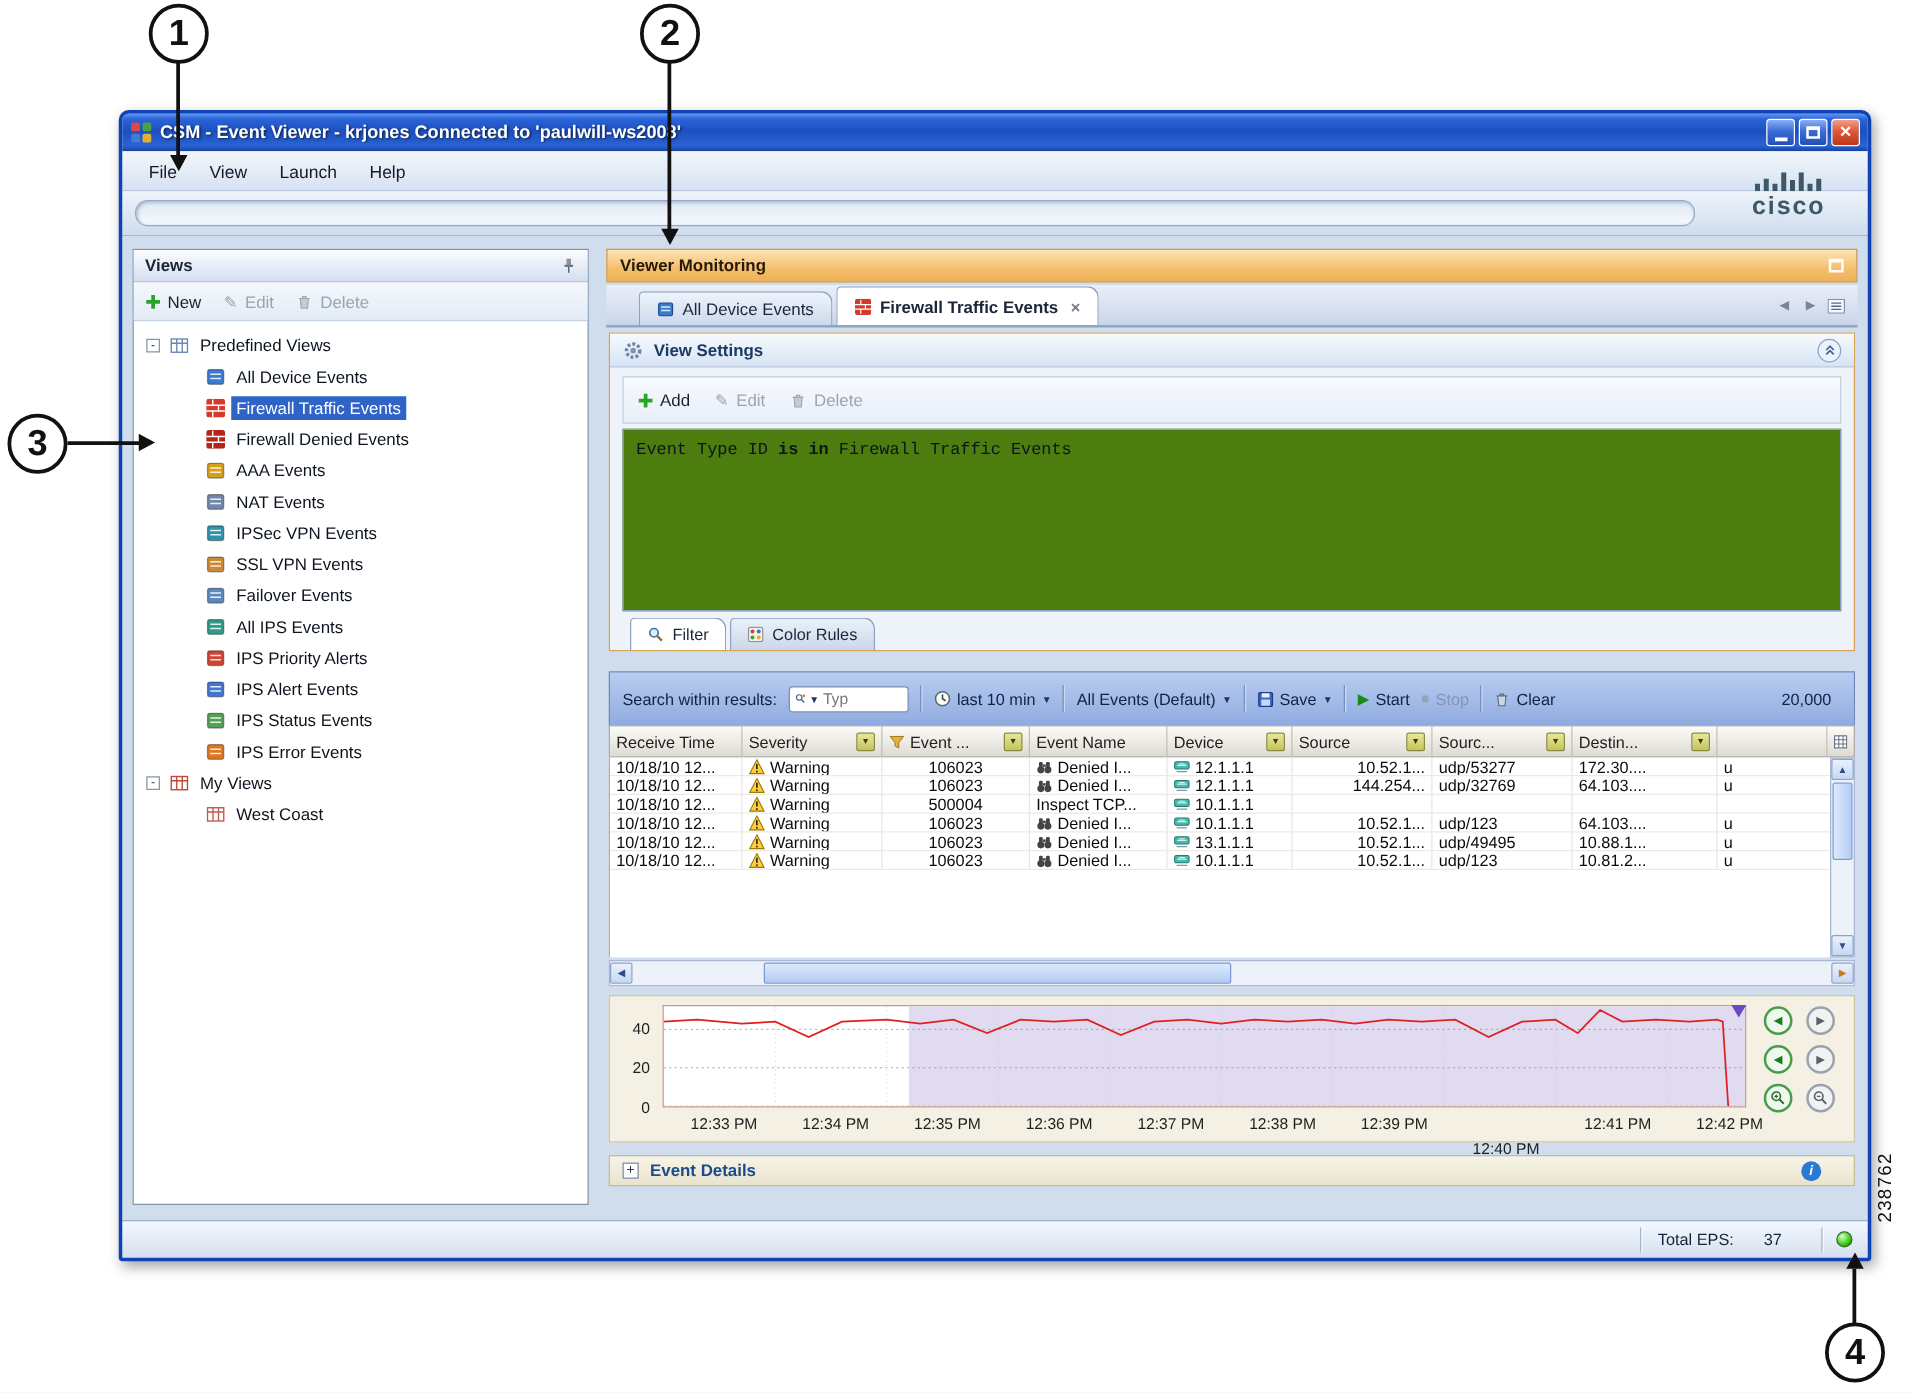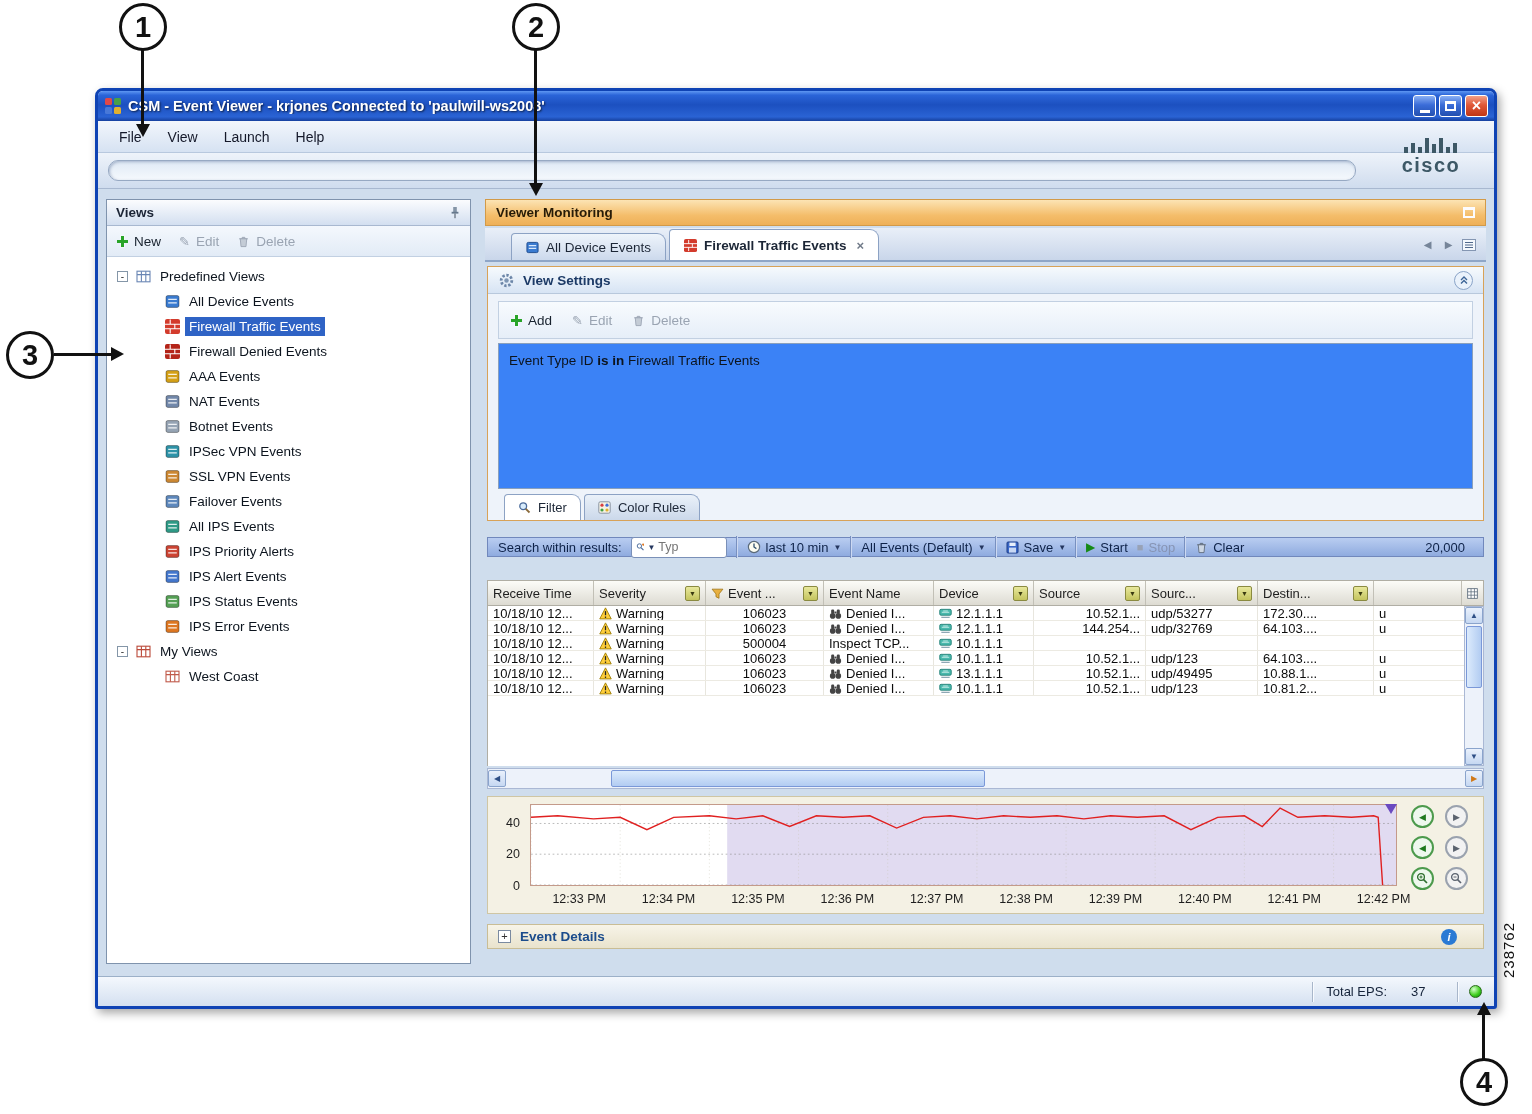--- a/index.html
+++ b/index.html
@@ -90,30 +90,30 @@
   .em-settings{position:absolute;left:2px;right:2px;top:67px;height:255px;border:1px solid #d8a258;
     background:#eef3fa;display:flex;flex-direction:column;}
   .vs-header{height:27px;background:linear-gradient(180deg,#f6fafd,#d7e4f4);border-bottom:1px solid #b8c8dc;
     display:flex;align-items:center;gap:8px;padding:0 10px;}
   .vs-title{font-weight:bold;font-size:13.5px;color:#1c3a66;}
   .vs-collapse{margin-left:auto;width:19px;height:19px;border-radius:50%;border:1px solid #8aa4c8;
     background:#eaf2fb;display:flex;align-items:center;justify-content:center;}
   .vs-toolbar{height:38px;margin:7px 10px 0;border:1px solid #c2d0e2;
     background:linear-gradient(180deg,#f8fbfe,#e6eef8);display:flex;align-items:center;gap:20px;
     padding:16px 12px;font-size:13.5px;}
-  .vs-filterbox{flex:1;margin:4px 10px 0;border:1px solid #8aa0bc;background:#3b82f6;padding:8px 10px;
-    font-size:13.5px;color:#0c141e;line-height:1.3;}
+  .vs-filterbox{flex:1;margin:4px 10px 0;border:1px solid #8aa0bc;background:#4d7c0f;padding:8px 10px;
+    font-size:13.5px;color:#0c141e;line-height:1.3;font-family:Liberation Mono, monospace;}
   .op-bold{font-weight:bold;}
   .vs-tabs{height:31px;display:flex;align-items:flex-end;padding-left:16px;gap:3px;}
   .vs-tab{height:26px;display:flex;align-items:center;gap:7px;padding:0 13px;font-size:13px;color:#1c2636;
     border:1px solid #8ca2c4;border-bottom:none;border-radius:4px 9px 0 0;
     background:linear-gradient(180deg,#eaf1f9,#cbd8ea);}
   .vs-tab.active{background:#fff;}
 
-  .em-search{position:absolute;left:2px;right:2px;top:338px;height:20px;
+  .em-search{position:absolute;left:2px;right:2px;top:338px;height:44px;
     background:linear-gradient(180deg,#b9cdf1,#8fabdf);border:1px solid #7188bc;
     display:flex;align-items:center;gap:9px;padding:0 10px;font-size:13px;color:#0e2248;}
   .search-wrap{width:96px;height:21px;background:#fff;border:1px solid #7a90b8;border-radius:3px;
     display:flex;align-items:center;gap:3px;padding:0 4px;flex:none;}
   .search-wrap input{border:none;outline:none;width:100%;font-size:12.5px;background:transparent;
     font-family:"Liberation Sans",sans-serif;color:#333;}
   .vsep{width:2px;height:22px;border-left:1px solid #7890c0;border-right:1px solid #cdd9f2;flex:none;}
   .bar-btn{display:flex;align-items:center;gap:5px;color:#0e2248;white-space:nowrap;}
   .bar-btn.disabled{color:#8694b4;}
   .caret{font-size:8px;color:#24365e;}
@@ -348,29 +348,20 @@
               <span class="tree-label">AAA Events</span>
             </div>
             <div class="tree-item lvl1">
               <span style="display: inline-flex;">
                 <svg class="tree-ic" viewBox="0 0 15 15">
                   <rect x="1" y="1.6" width="13" height="11.8" rx="1.8" fill="#7288aa" stroke="rgba(0,0,0,0.35)"></rect>
                   <path d="M3.2 5.4 h8.6 M3.2 8.8 h8.6" stroke="rgba(255,255,255,0.85)" stroke-width="1.3"></path>
                 </svg>
               </span>
               <span class="tree-label">NAT Events</span>
-            </div>
-            <div class="tree-item lvl1">
-              <span style="display: inline-flex;">
-                <svg class="tree-ic" viewBox="0 0 15 15">
-                  <rect x="1" y="1.6" width="13" height="11.8" rx="1.8" fill="#96a4b4" stroke="rgba(0,0,0,0.35)"></rect>
-                  <path d="M3.2 5.4 h8.6 M3.2 8.8 h8.6" stroke="rgba(255,255,255,0.85)" stroke-width="1.3"></path>
-                </svg>
-              </span>
-              <span class="tree-label">Botnet Events</span>
             </div>
             <div class="tree-item lvl1">
               <span style="display: inline-flex;">
                 <svg class="tree-ic" viewBox="0 0 15 15">
                   <rect x="1" y="1.6" width="13" height="11.8" rx="1.8" fill="#2e93a8" stroke="rgba(0,0,0,0.35)"></rect>
                   <path d="M3.2 5.4 h8.6 M3.2 8.8 h8.6" stroke="rgba(255,255,255,0.85)" stroke-width="1.3"></path>
                 </svg>
               </span>
               <span class="tree-label">IPSec VPN Events</span>
             </div>
@@ -834,21 +825,21 @@
             <span class="sel-handle"></span>
           </div>
           <div class="xlab" id="chart-xlabels">
               <span style="left: 5.6701%;">12:33 PM</span>
               <span style="left: 15.9794%;">12:34 PM</span>
               <span style="left: 26.2887%;">12:35 PM</span>
               <span style="left: 36.5979%;">12:36 PM</span>
               <span style="left: 46.9072%;">12:37 PM</span>
               <span style="left: 57.2165%;">12:38 PM</span>
               <span style="left: 67.5258%;">12:39 PM</span>
-              <span style="left: 77.8351%;">12:40 PM</span>
+              <span style="left: 77.8351%; margin-top: 20px;">12:40 PM</span>
               <span style="left: 88.1443%;">12:41 PM</span>
               <span style="left: 98.4536%;">12:42 PM</span>
             </div>
           <div class="chart-btns">
             <span class="cbtn greenb">◀</span>
             <span class="cbtn grayb">▶</span>
             <span class="cbtn greenb">◀</span>
             <span class="cbtn grayb">▶</span>
             <span class="cbtn greenb">
               <svg width="13" height="13" viewBox="0 0 13 13">

